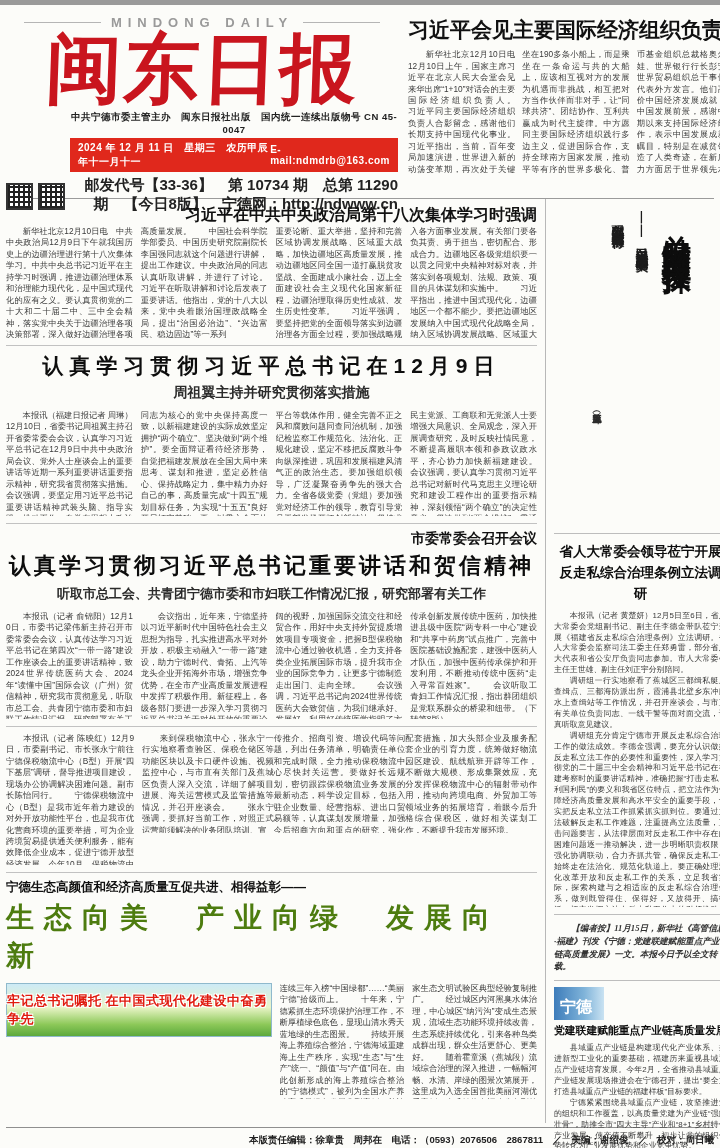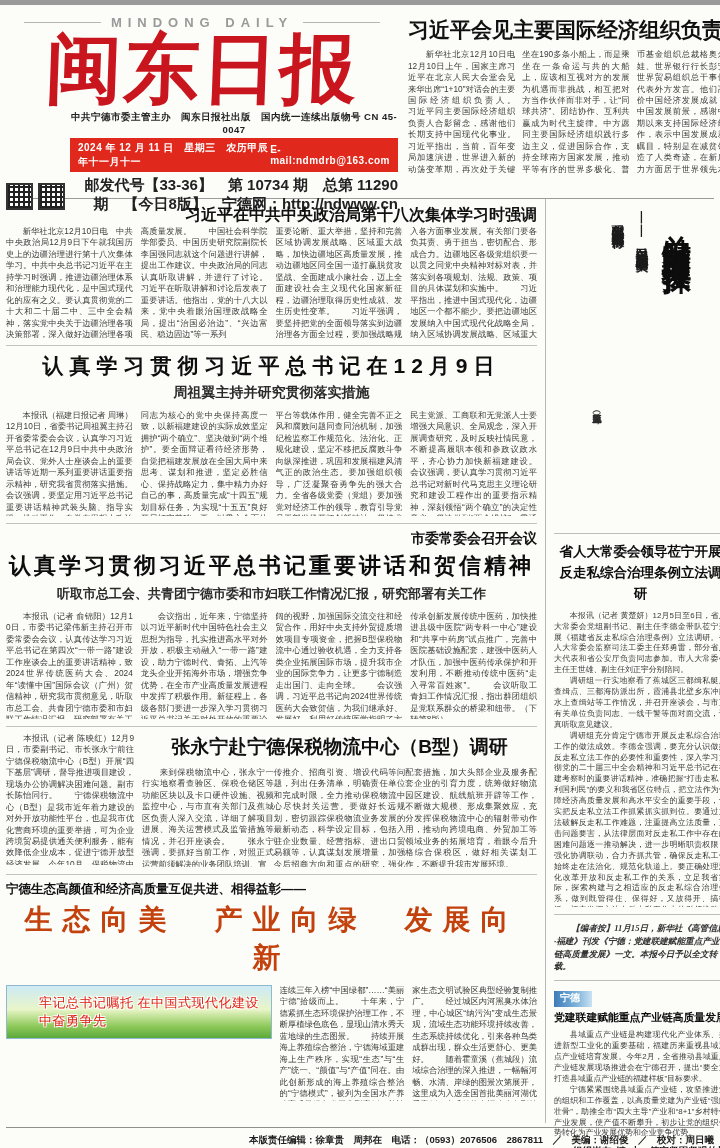--- a/index.html
+++ b/index.html
@@ -67,28 +67,28 @@
   
   .zhang { display:flex; gap:8px; margin-top:2px; }
   .zhang-lead { width:128px; flex:none; font-size:8.3px; height:132px; }
   .zhang-right { flex:1; }
   .zhang-headline { text-align:center; font-weight:bold; font-size:19px; margin:1px 0 7px 0; color:#111; }
   .zhang-cols { display:flex; }
   .zhang-cols .col { flex:1; font-size:8.3px; height:100px; }
 
   
   .eco-kicker { font-size:12.5px; font-weight:bold; margin-top:1px; color:#111; }
-  .eco-headline { text-align:center; font-family:"Liberation Serif","DejaVu Serif",serif; font-weight:900;
-                  font-size:28px; letter-spacing:10px; margin:3px 0 8px 0; color:#c2410c; }
+  .eco-headline { text-align:left; font-family:"Liberation Serif","DejaVu Serif",serif; font-weight:900;
+                  font-size:28px; letter-spacing:10px; margin:3px 0 8px 0; color:#4d7c0f; }
   .eco-body { display:flex; gap:8px; }
   .eco-left { width:50%; flex:none; }
   .banner { height:54px; border:1px solid #8fb9cc; display:flex; align-items:center; justify-content:center;
             background:linear-gradient(180deg,#cdeaf6 0%,#e9f5c8 45%,#8cc858 78%,#5ca93c 100%); }
-  .banner-text { color:#e01c10; font-weight:400; font-size:13px; letter-spacing:.5px;
-                 text-shadow:1px 1px 0 #fff,-1px -1px 0 #fff,1px -1px 0 #fff,-1px 1px 0 #fff;padding-left:32px; }
+  .banner-text { color:#e01c10; font-weight:700; font-size:13px; letter-spacing:.5px;
+                 text-shadow:1px 1px 0 #fff,-1px -1px 0 #fff,1px -1px 0 #fff,-1px 1px 0 #fff; }
   .eco-right-col { flex:1; font-size:8.3px; height:116px; }
 
   
   .key-choice { height:322px; display:flex; justify-content:center; padding:8px 0 0 6px; }
   .kc-inner { writing-mode:vertical-rl; height:100%; }
   .kc-title { font-size:29px; font-weight:900; letter-spacing:4px; color:#0d0d0d; }
   .kc-sub { font-size:12.5px; font-weight:bold; margin:0 7px; color:#1c1c1c; letter-spacing:1px; }
   .kc-sub2 { font-size:12.5px; font-weight:bold; margin-right:2px; color:#1c1c1c; letter-spacing:1px; padding-top:4px; }
   .kc-note { font-size:9px; font-weight:bold; padding-top:196px; margin-right:6px; }
 
@@ -96,21 +96,21 @@
   .npc { border-top:1px solid #bdbdbd; margin-top:8px; padding-top:8px; }
   .npc-headline { text-align:center; font-weight:900; font-size:13.5px; line-height:1.55; color:#0d0d0d; }
   .npc-body { margin-top:6px; font-size:7.9px; max-height:296px; }
   .npc-body p { text-indent:2em; }
   .editor-note { border-top:1px solid #bdbdbd; margin-top:7px; padding-top:7px;
                  font-family:"Liberation Serif","DejaVu Serif",serif; font-style:italic; font-weight:bold;
                  font-size:8.6px; line-height:1.5; text-indent:2em; color:#333; }
 
   
   .ningde { border-top:1px solid #bdbdbd; margin-top:7px; padding-top:6px; }
-  .ningde-tag { display:inline-block; color:#fff; font-weight:bold; font-size:10px; padding:0 12px 2px 6px;
+  .ningde-tag { display:inline-block; color:#fff; font-weight:bold; font-size:16px; padding:10px 12px 2px 6px;
                 background:linear-gradient(90deg,#3d7cba 0%,#7fb3d9 60%,#c9e2f2 100%); }
   .ningde-headline { font-weight:900; font-size:10.8px; margin:4px 0 5px 0; color:#0d0d0d; white-space:nowrap; }
   .ningde-body { font-size:7.9px; }
   .ningde-body p { text-indent:2em; }
   .ningde-sub { font-weight:bold; font-size:9.5px; margin:5px 0 4px 0; text-indent:2em; color:#111; line-height:1.4; }
 
   
   .footer { border-top:1px solid #8f8f8f; margin-top:4px; padding-top:6px; text-align:right;
             font-size:9.5px; font-weight:bold; color:#222; }
 </style>
@@ -192,21 +192,20 @@
           <div class="col jtext">阔的视野，加强国际交流交往和经贸合作，用好中央支持外贸提质增效项目专项资金，把握B型保税物流中心通过验收机遇，全力支持各类企业拓展国际市场，提升我市企业的国际竞争力，让更多宁德制造走出国门、走向全球。　　会议强调，习近平总书记向2024世界传统医药大会致贺信，为我们继承好、发展好、利用好传统医学指明了方向。要</div>
           <div class="col jtext">传承创新发展传统中医药，加快推进县级中医院“两专科一中心”建设和“共享中药房”试点推广，完善中医院基础设施配套，建强中医药人才队伍，加强中医药传承保护和开发利用，不断推动传统中医药“走入寻常百姓家”。　　会议听取工青妇工作情况汇报，指出群团组织是党联系群众的桥梁和纽带。（下转第8版）</div>
         </div>
       </div>
 
       <div class="sec-divider"></div>
 
       <div class="zhang">
         <div class="zhang-lead jtext">　　本报讯（记者 陈映红）12月9日，市委副书记、市长张永宁前往宁德保税物流中心（B型）开展“四下基层”调研，督导推进项目建设，现场办公协调解决困难问题。副市长陈怡同行。　　宁德保税物流中心（B型）是我市近年着力建设的对外开放功能性平台，也是我市优化营商环境的重要举措，可为企业跨境贸易提供通关便利服务，能有效降低企业成本，促进宁德开放型经济发展。今年10月，保税物流中心（B型）正式获批，目前正在开展封关运营前的筹备工作。</div>
         <div class="zhang-right">
-          <div class="zhang-headline">张永宁赴宁德保税物流中心（B型）调研</div>
           <div class="zhang-cols">
             <div class="col jtext">　　来到保税物流中心，张永宁一行实地察看查验区、保税仓储区等功能区块以及卡口硬件设施、视频监控中心，与市直有关部门及蕉城区负责人深入交流，详细了解项目进展、海关运营模式及监管措施等情况，并召开座谈会。　　张永宁强调，要抓好当前工作，对照正式运营前须解决的业务团队培训、宣</div>
             <div class="col jtext">传推介、招商引资、增设代码等问题，列出任务清单，明确责任单位和完成时限，全力推动保税物流中心尽快封关运营。要做好长远规划，密切跟踪保税物流业务发展的最新动态，科学设定目标，包括入驻企业数量、经营指标、进出口贸易额等，认真谋划发展增量，加强今后招商方向和重点的研究，强化政策联动，抓紧出台相关</div>
             <div class="col jtext">配套措施，加大头部企业及服务配套企业的引育力度，统筹做好物流园区建设、航线航班开辟等工作，不断做大规模、形成集聚效应，充分发挥保税物流中心的辐射带动作用，推动向跨境电商、外贸加工等领域业务的拓展培育，着眼今后升格综合保税区，做好相关谋划工作，不断提升我市发展环境。</div>
           </div>
         </div>
       </div>
 
       <div class="sec-divider"></div>
 

